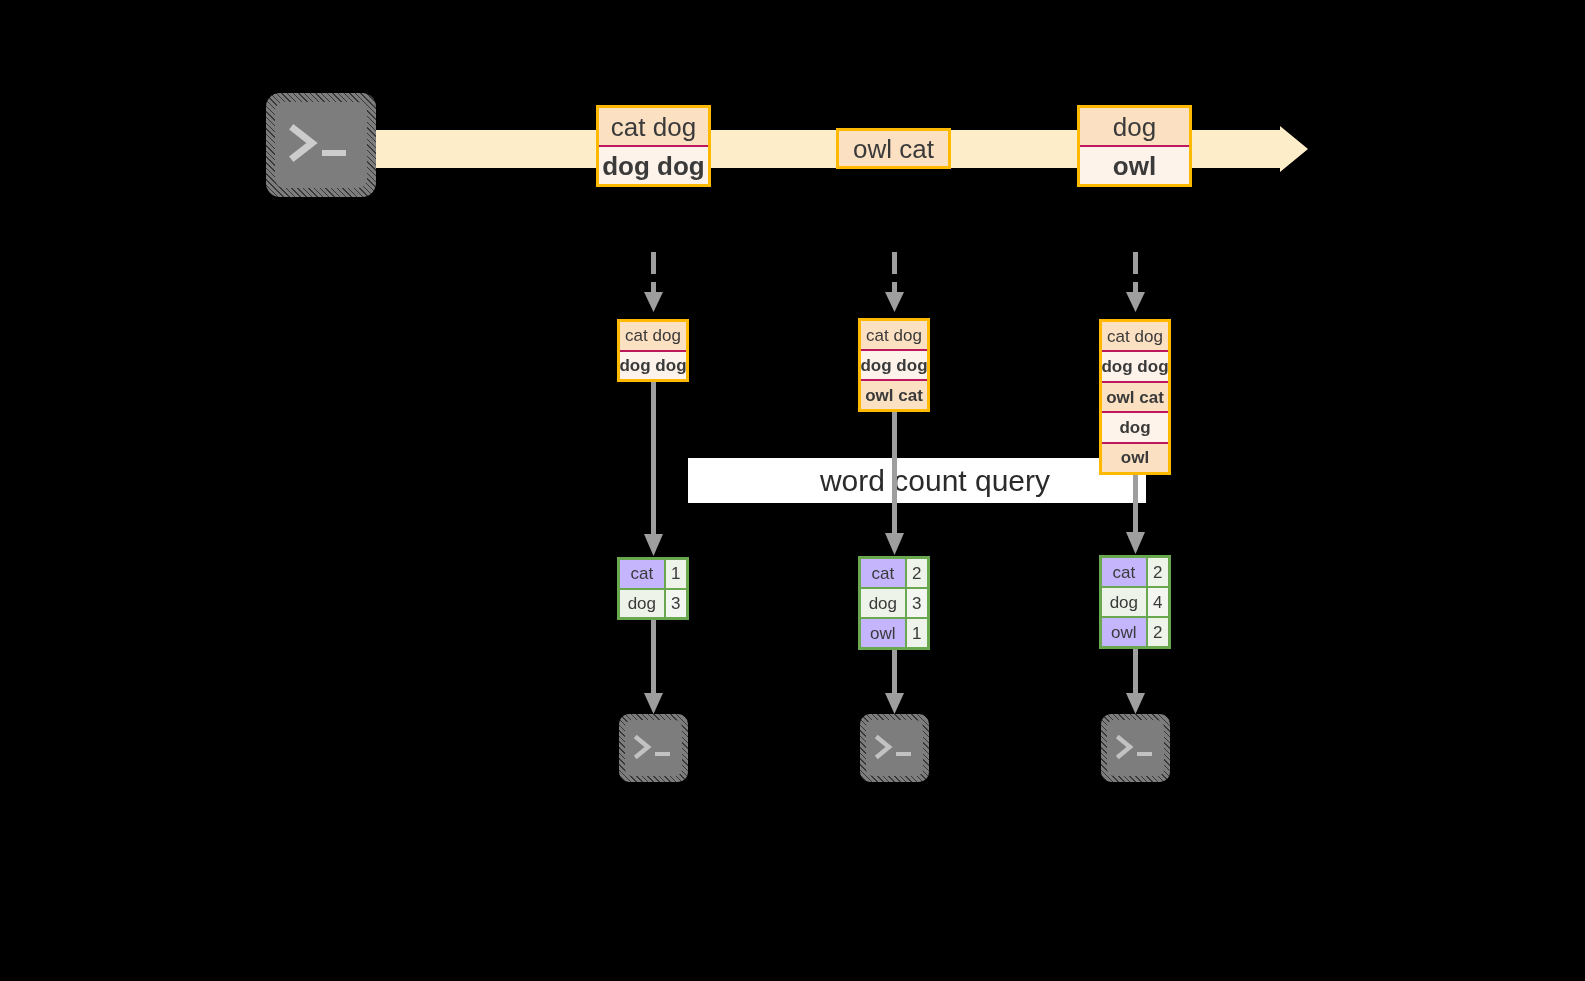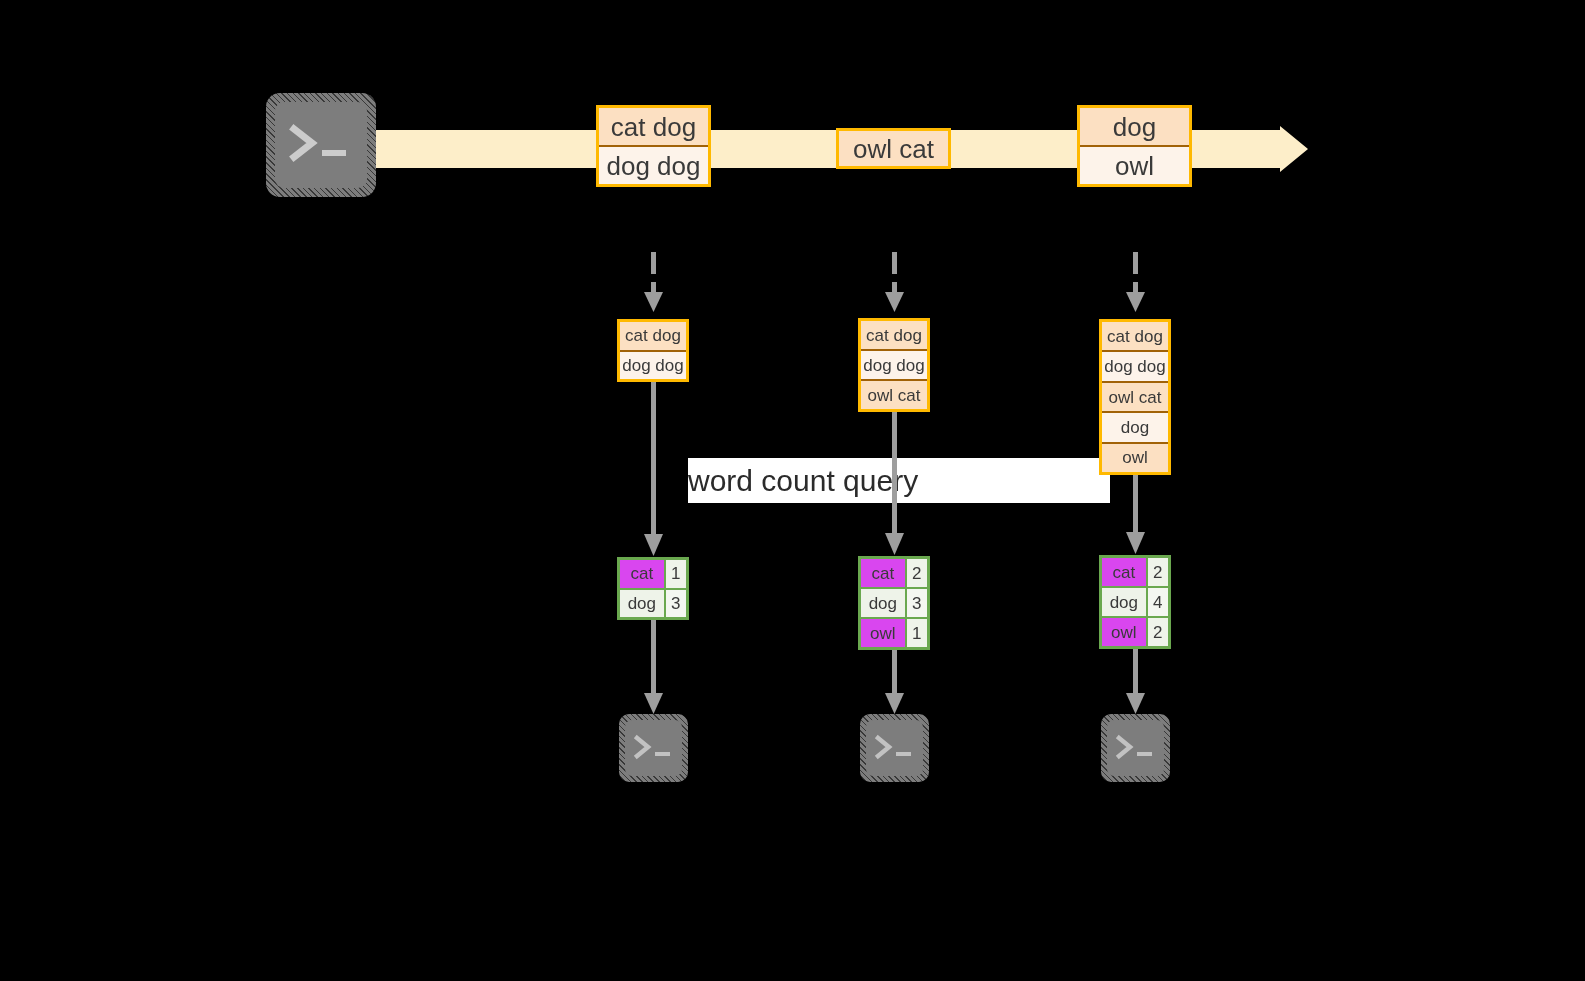--- a/index.html
+++ b/index.html
@@ -66,21 +66,21 @@
     flex: 1 1 auto;
     display: flex;
     align-items: center;
     justify-content: center;
     color: #3a3a3a;
     white-space: nowrap;
     line-height: 1;
   }
   .recbox .cell.shade-a { background: #fce0c2; }
   .recbox .cell.shade-b { background: #fdf3ea; }
-  .recbox .cell.div { border-top: 2px solid #a16207; }
+  .recbox .cell.div { border-top: 2px solid #be185d; font-weight: bold; }
 
   
   .recbox.big .cell { font-size: 26px; }
   
   .recbox.small .cell { font-size: 17px; }
 
   
   .greentable {
     position: absolute;
     box-sizing: border-box;
@@ -97,21 +97,21 @@
   }
   .greentable .grow + .grow { border-top: 2px solid #6aa84f; }
   .greentable .gword {
     box-sizing: border-box;
     display: flex;
     align-items: center;
     justify-content: center;
     color: #3a3a3a;
     font-size: 17px;
     line-height: 1;
-    background: #d946ef;
+    background: #c4b5fd;
   }
   .greentable .gcount {
     box-sizing: border-box;
     display: flex;
     align-items: center;
     justify-content: center;
     color: #3a3a3a;
     font-size: 17px;
     line-height: 1;
     background: #eff4ea;
@@ -123,21 +123,22 @@
   
   .conn { position: absolute; }
   .conn svg { display: block; }
 
   
   .query-band {
     position: absolute;
     background: #ffffff;
     display: flex;
     align-items: center;
-    justify-content: flex-start;
+    justify-content: center;
+    padding-left: 36px;
   }
   .query-band .label {
     color: #2b2b2b;
     font-size: 30px;
     line-height: 1;
     white-space: nowrap;
   }
 </style>
 </head>
 <body>

